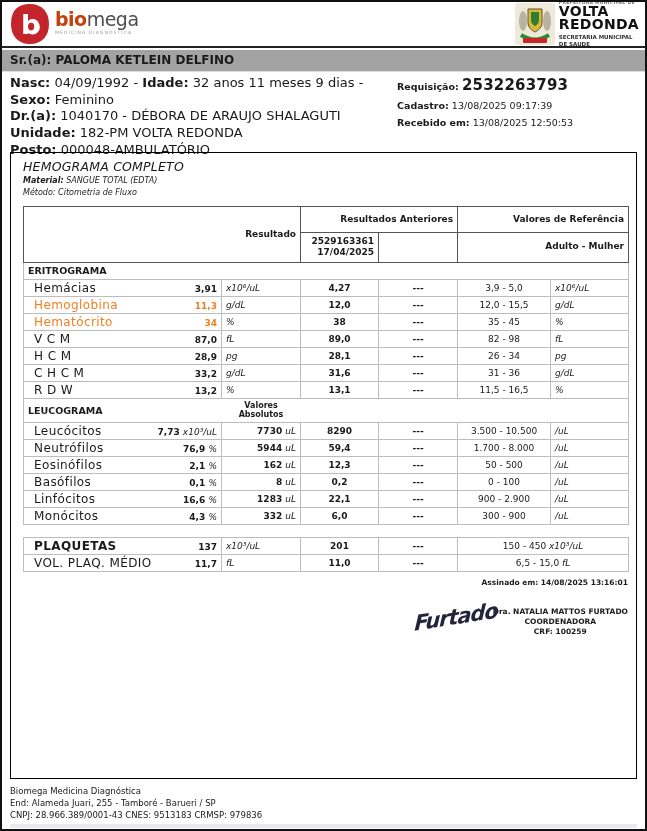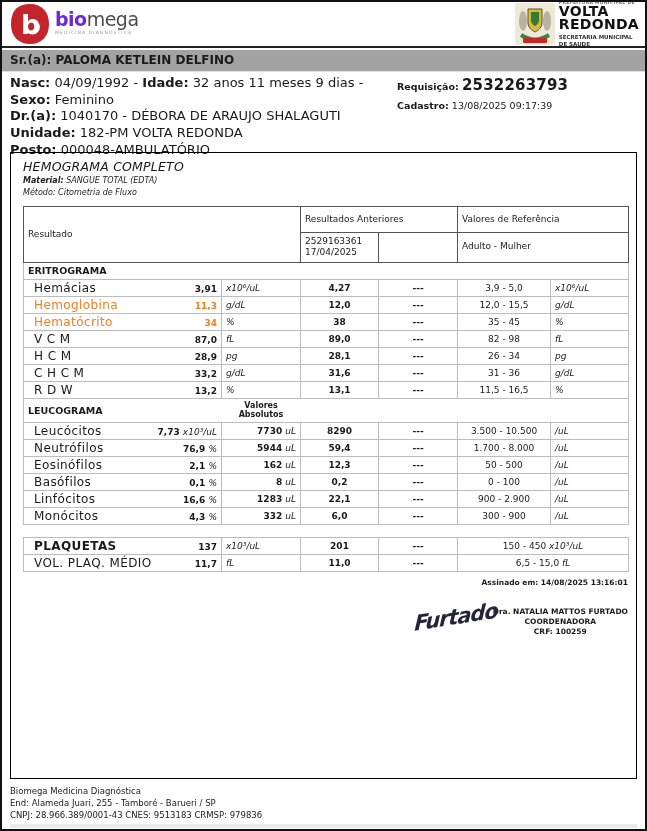--- a/index.html
+++ b/index.html
@@ -12,21 +12,21 @@
 
   
   .top-header {
     position:absolute; top:0; left:0; right:0; height:46px;
     border-bottom:2px solid #222; display:flex; align-items:center;
     justify-content:space-between; padding:2px 6px 2px 8px; background:#fff;
   }
   .brand { display:flex; align-items:flex-start; gap:5px; }
   .brand-text { line-height:1; padding-top:7px; }
   .brand-name { font-size:19px; color:#4d4d4d; letter-spacing:-0.5px; }
-  .brand-name b { color:#6d28d9; }
+  .brand-name b { color:#c2410c; }
   .brand-tag { font-size:4.5px; color:#9a9a9a; letter-spacing:1.1px; margin-top:2px; }
   .prefeitura { display:flex; align-items:center; gap:4px; }
   .pref-text { line-height:1; text-align:left; }
   .pref-line0 { font-size:4.5px; font-weight:bold; color:#777; letter-spacing:0.3px; }
   .pref-city { font-size:14px; font-weight:bold; color:#111; letter-spacing:0.3px; line-height:0.95; }
   .pref-sub { font-size:5.5px; font-weight:bold; color:#333; margin-top:2px; line-height:1.25; }
 
   
   .patient { position:absolute; top:48px; left:0; right:0; height:100px; }
   .patient-name-bar {
@@ -46,21 +46,21 @@
     position:absolute; top:150px; left:8px; right:8px; height:627px;
     border:1px solid #000; padding:6px 12px 0;
   }
   .report-title { font-size:12.5px; font-weight:normal; font-style:italic; letter-spacing:0.2px; }
   .report-meta { font-size:8px; font-style:italic; color:#222; line-height:1.3; margin-top:2px; }
   .report-meta b { font-weight:bold;margin-top:32px; }
 
   
   table.results { border-collapse:collapse; width:605px; margin-top:7px; table-layout:fixed; }
   table.results th, table.results td { padding:1px 4px; font-size:9px; }
-  thead th, thead td { border:1px solid #555; font-weight:normal; text-align:left; vertical-align:middle; }
+  thead th, thead td { border:1px solid #555; font-weight:bold; text-align:right; vertical-align:middle; }
   thead .h1 { height:26px; font-size:9px; }
   thead .prev-head { height:30px; font-size:9px; white-space:pre-line; line-height:1.3; }
   tbody td { border:1px solid #bdbdbd; height:17px; vertical-align:middle; }
   tr.section-row td { border-left:none; border-right:none; height:17px; }
   tr.section-row td:first-child { border-left:1px solid #bdbdbd; font-weight:bold; font-size:9.5px; }
   tr.section-row td:last-child { border-right:1px solid #bdbdbd; }
   tr.section-row td.abs-head { text-align:center; font-weight:bold; font-size:8px; white-space:pre-line; line-height:1.15; }
   tr.section-row.tall td { height:24px; }
   tr.spacer-row td { border:none; height:13px; }
   td.c-name { text-align:left; }
@@ -161,20 +161,24 @@
         </div>
       </div>
       <div class="patient-right">
         <div class="req-line">
           <b>Requisição:</b>
           <span class="req-number">2532263793</span>
         </div>
         <div class="kv-line">
           <b>Cadastro:</b>
           <span>13/08/2025 09:17:39</span>
+        </div>
+        <div class="kv-line">
+          <b>Recebido em:</b>
+          <span>13/08/2025 12:50:53</span>
         </div>
       </div>
     </div>
   </div>
 
   <div class="main-box">
     <div class="report-title">HEMOGRAMA COMPLETO</div>
     <div class="report-meta">
       <b>Material:</b>
       <span>SANGUE TOTAL (EDTA)</span>

